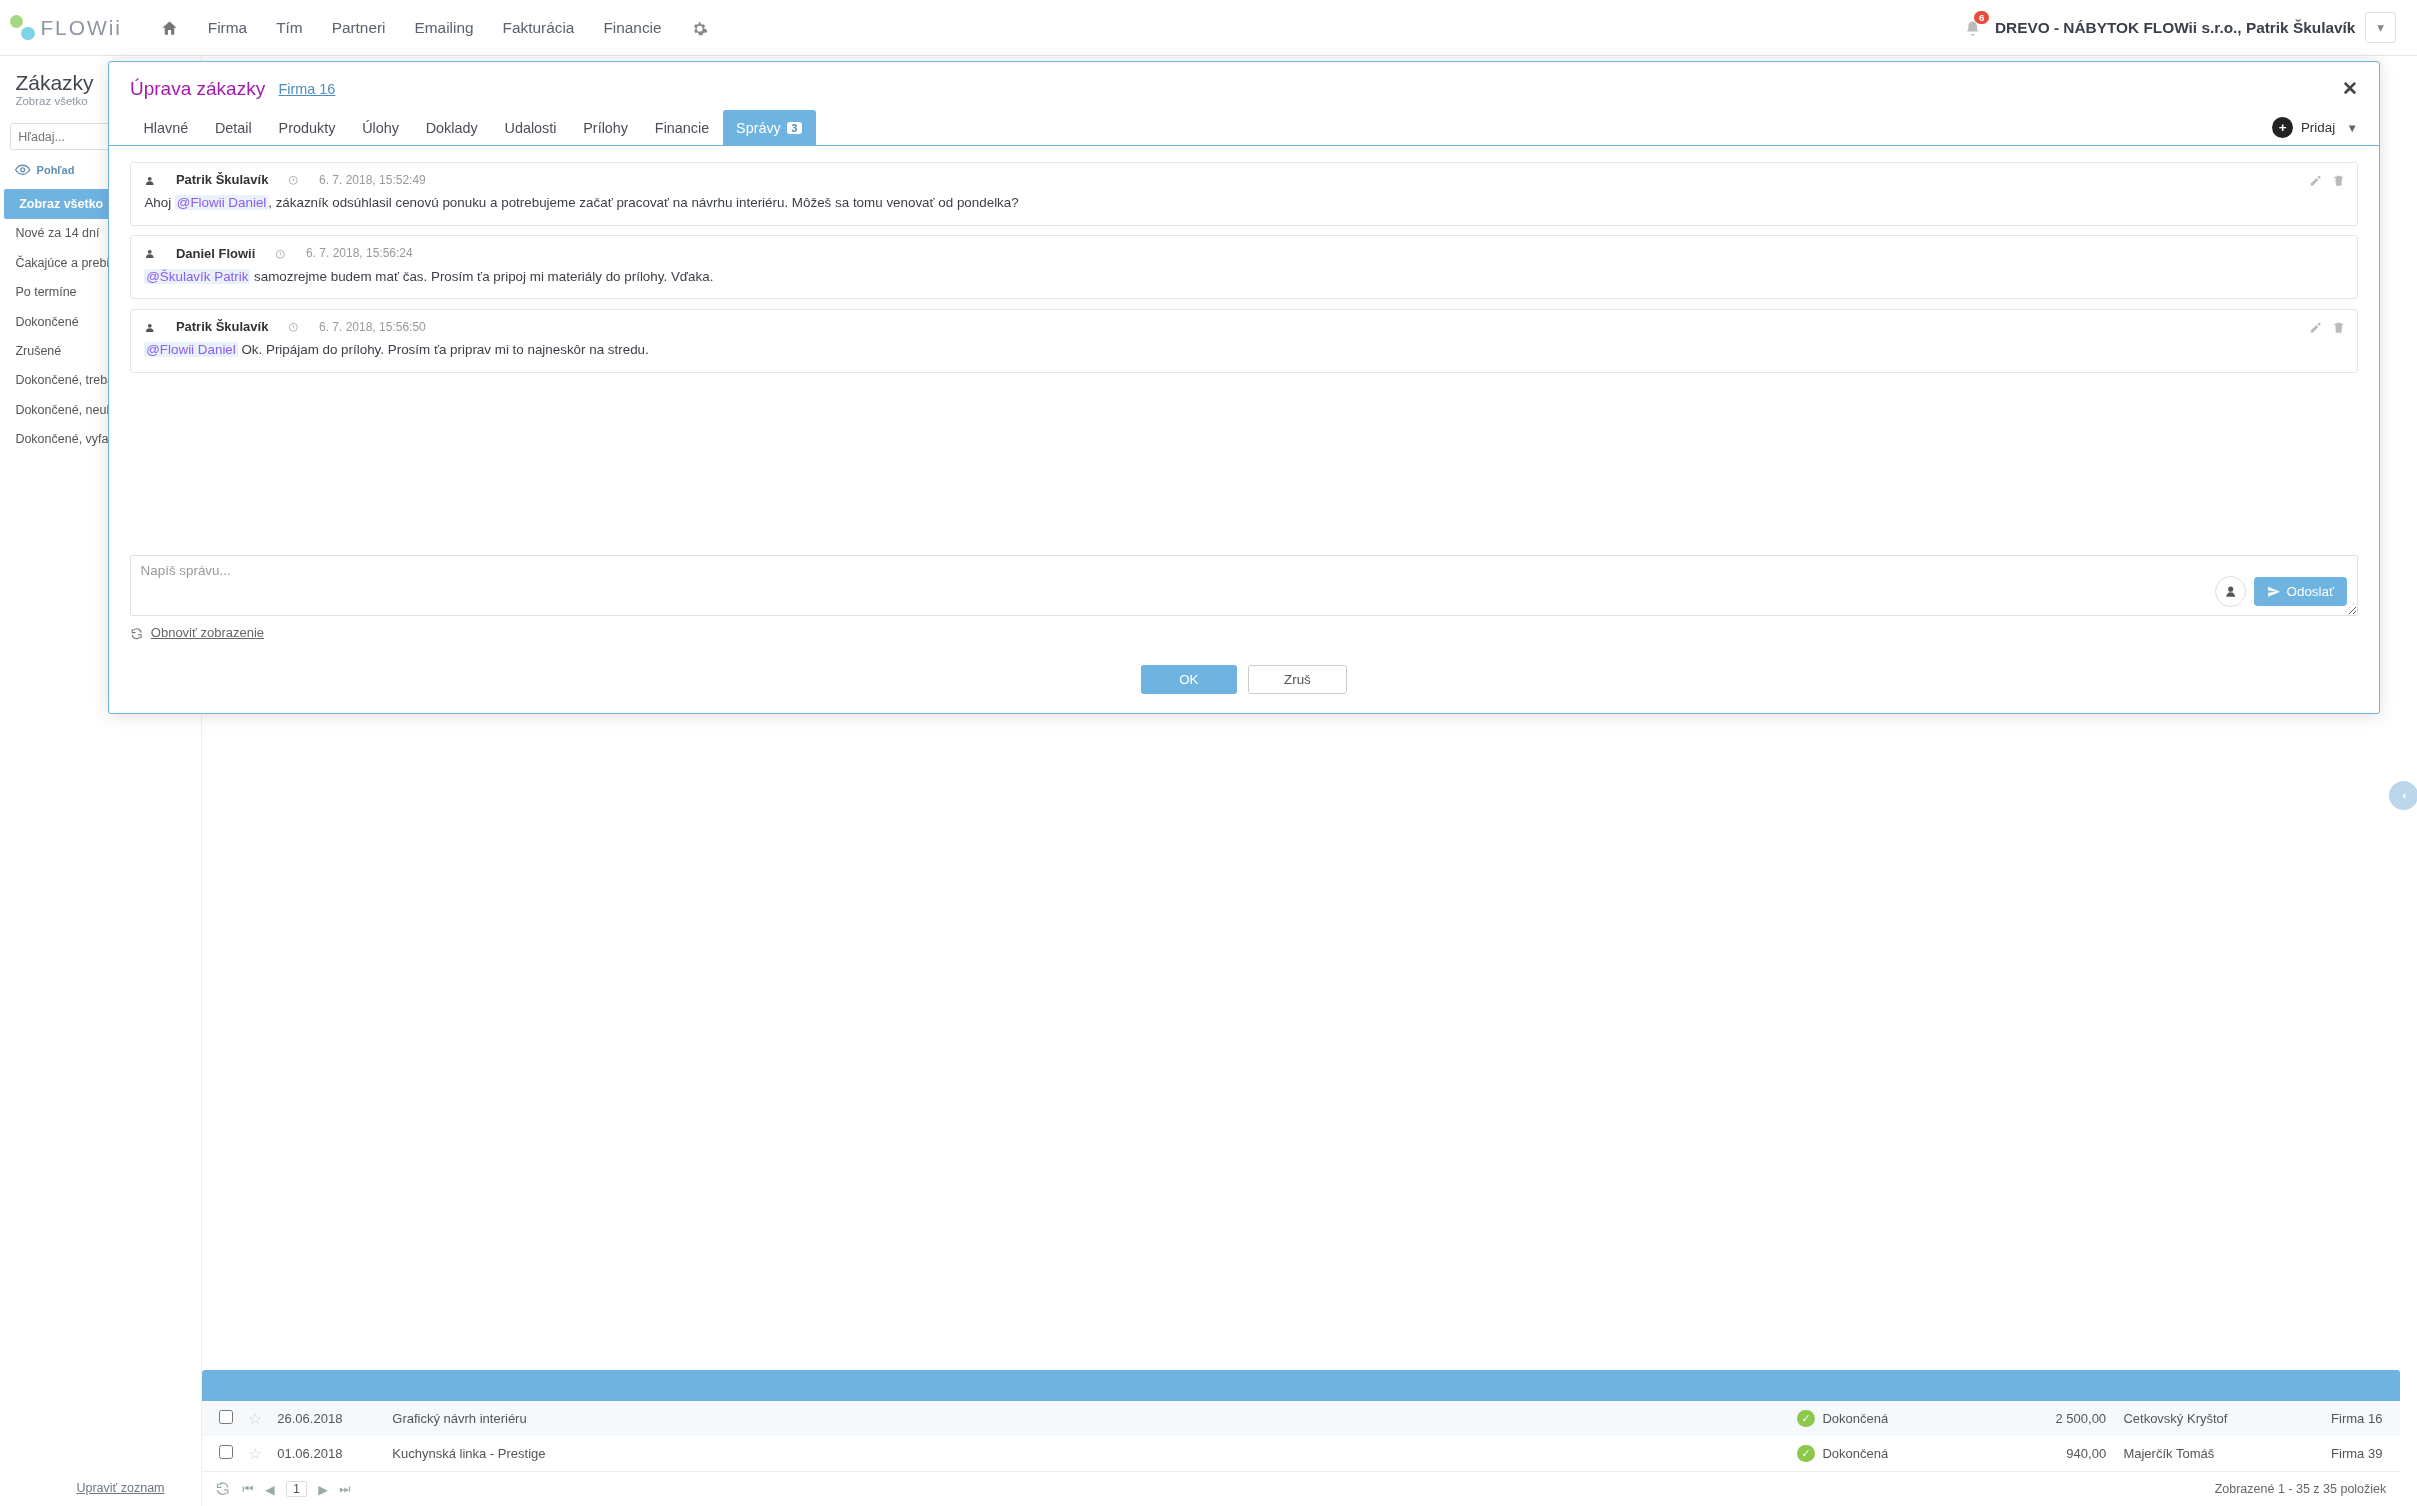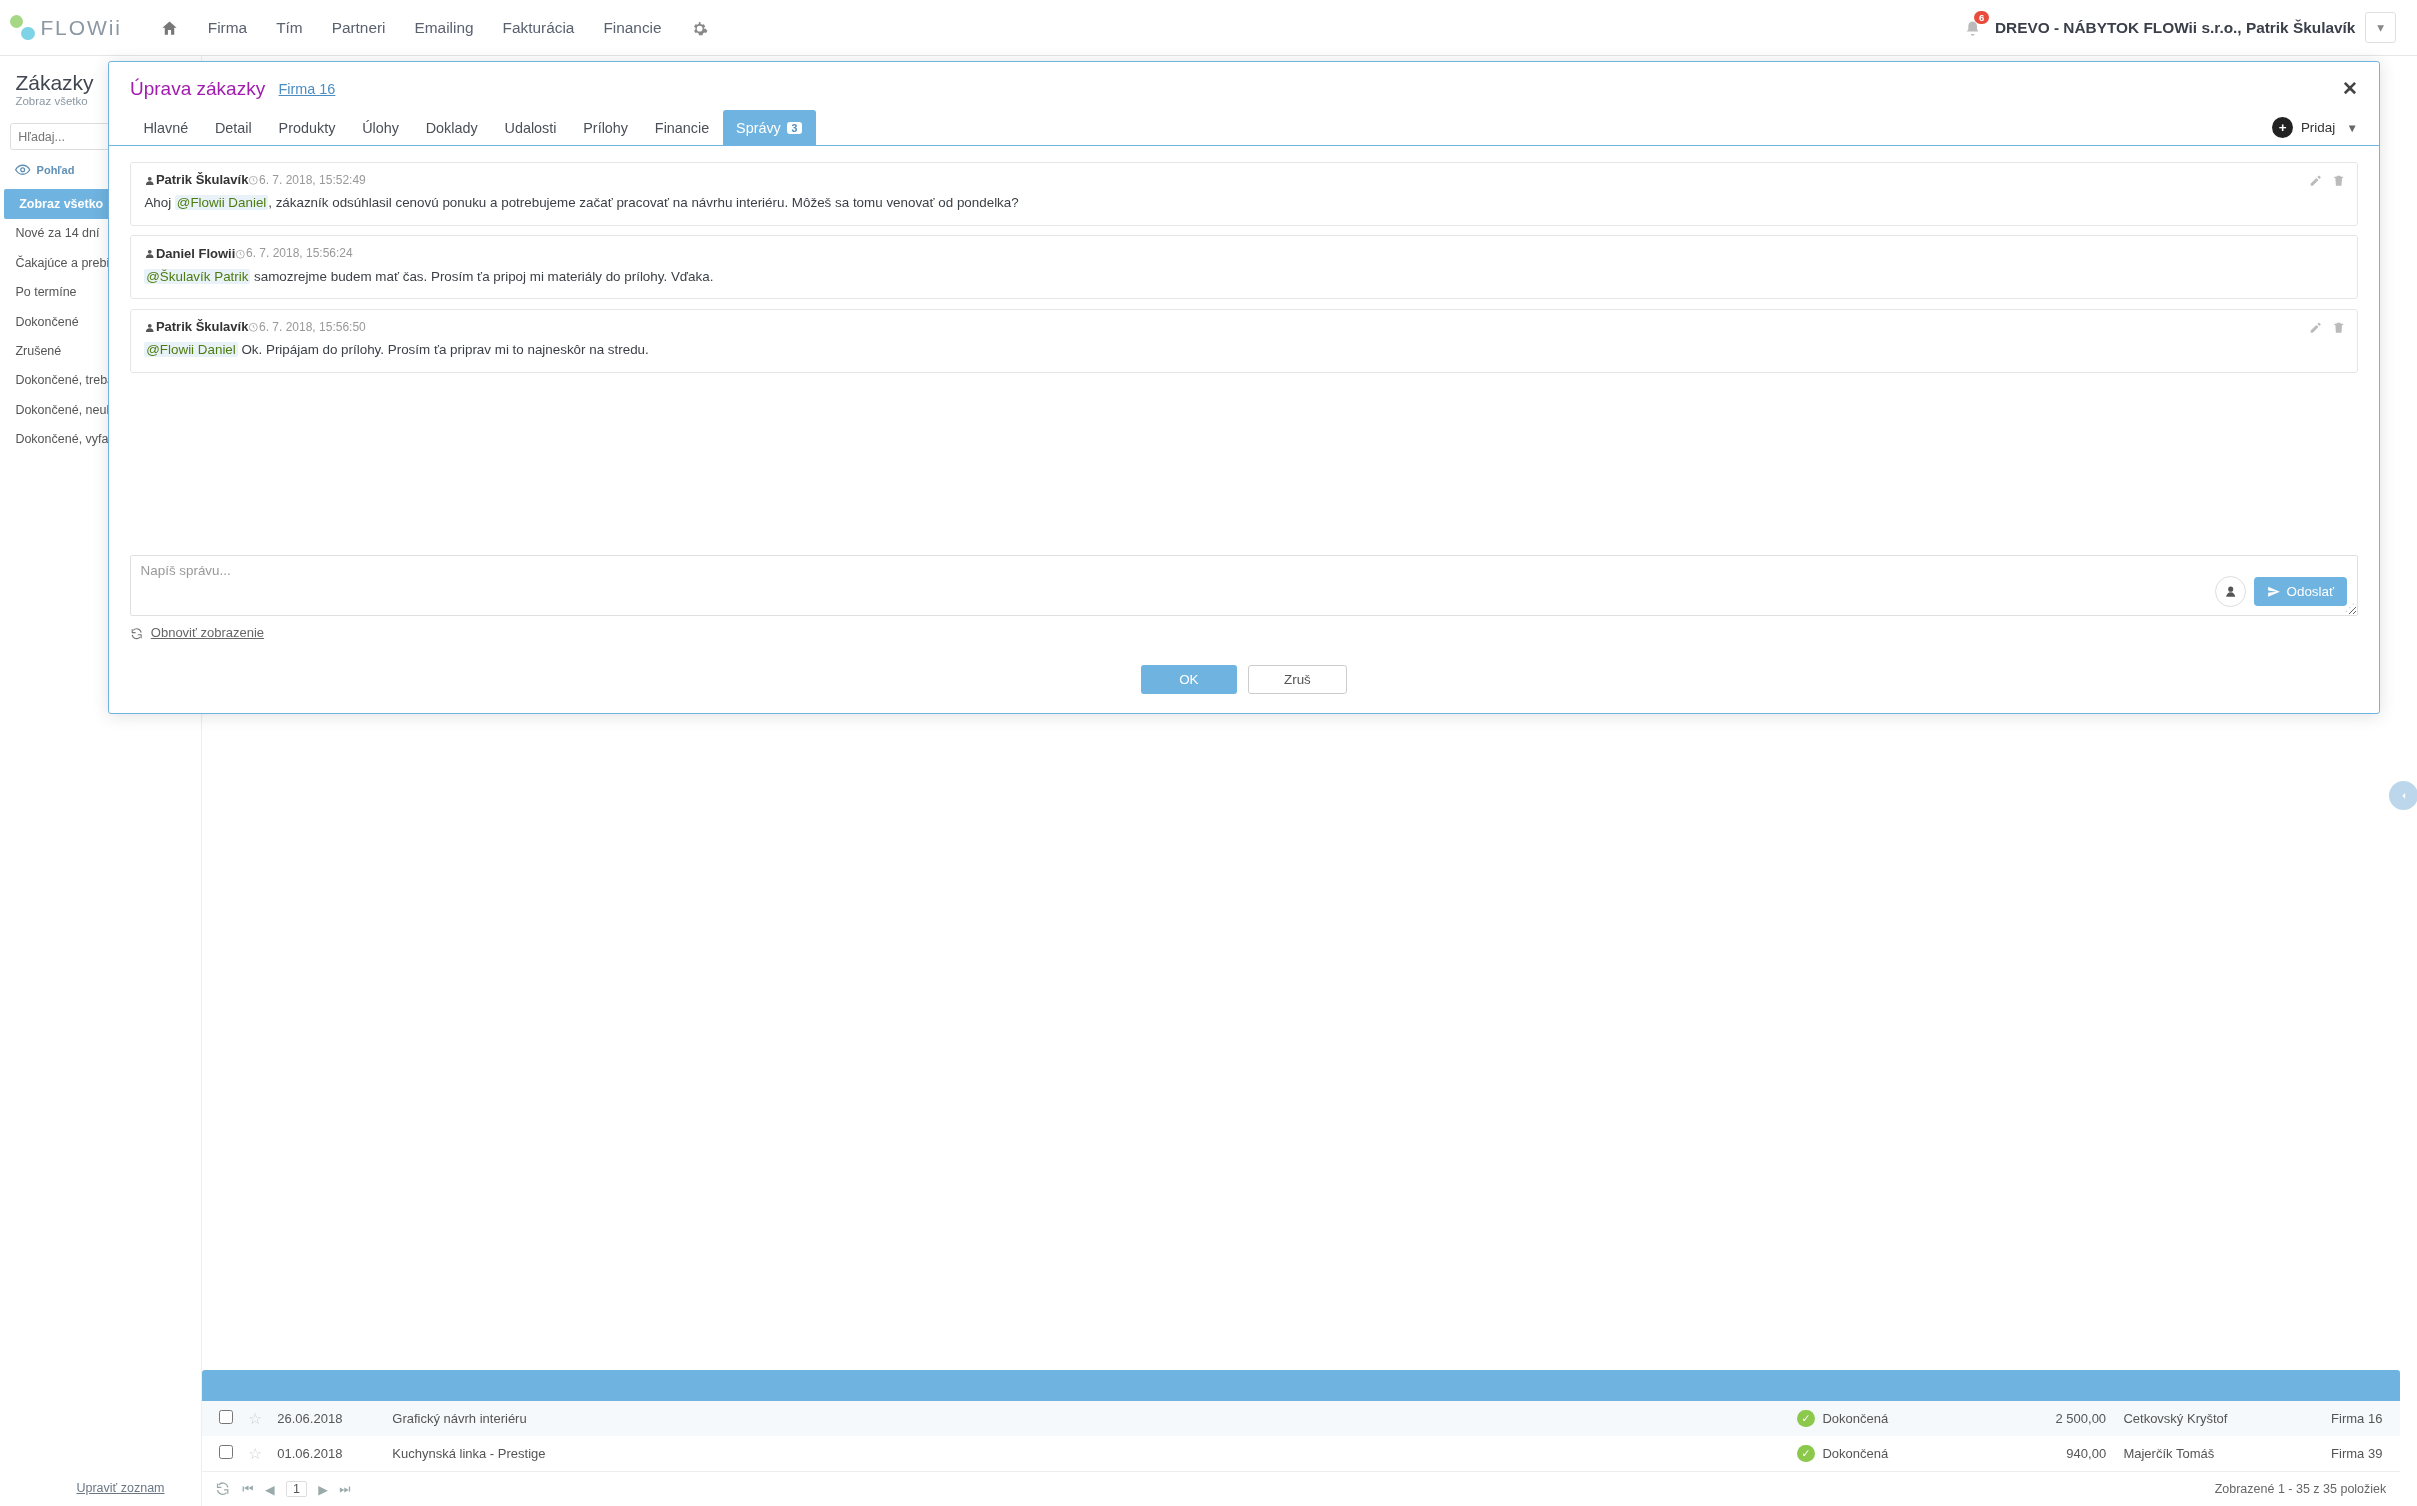--- a/index.html
+++ b/index.html
@@ -109,26 +109,26 @@
   .mt-add .lbl { font-size:13.4px; color:#333;}
   .mt-add .car { color:#666; font-size:11.5px; margin-left:3.8px;}
 
   .modal-body { flex:1; padding:15.4px 21px 3.8px; overflow:auto; }
   .msg {
     border:1px solid #e6e6e6; border-radius:2.9px;
     padding:9.6px 13.4px 11.5px;
     margin-bottom:9.6px;
     position:relative;
   }
-  .msg-head { display:flex; align-items:center; gap:0; font-size:12px; color:#999; margin-bottom:5.8px;}
+  .msg-head { display:flex; align-items:center; gap:20px; font-size:12px; color:#999; margin-bottom:5.8px;}
   .msg-head .who { color:#333; font-weight:700; font-size:13px;}
   .msg-head .uicon { color:#555;}
   .msg-head .clock { color:#aaa;}
   .msg-body { font-size:13.4px; color:#3b3f46; line-height:1.5;}
-  .mention { background:#e9f2f8; color:#4d7c0f; border-radius:1.9px; padding:0 1.9px;}
+  .mention { background:#e9f2f8; color:#8b5cf6; border-radius:1.9px; padding:0 1.9px;}
   .msg-actions { position:absolute; right:11.5px; top:9.6px; display:flex; gap:9.6px; color:#bbb; font-size:13.4px;}
   .msg-actions span { cursor:pointer; }
 
   .composer { border:1px solid #e0e0e0; border-radius:1.9px; padding:7.7px 9.6px 9.6px; position:relative; min-height:61px; resize: both; overflow:auto;}
   .composer .ph { color:#999; font-size:13.4px; }
   .composer-actions { position:absolute; right:9.6px; bottom:7.7px; display:flex; gap:7.7px; align-items:center;}
   .icon-btn { width:31px; height:31px; border:1px solid #ddd; border-radius:50%; background:#fff; display:flex; align-items:center; justify-content:center; color:#555; cursor:pointer;}
   .send-btn { background:#6fb3e0; color:#fff; border:none; border-radius:3.8px; padding:6.7px 13.4px; font-size:13.4px; cursor:pointer; display:flex; gap:5.8px; align-items:center;}
   .composer-resize { position:absolute; right:1.9px; bottom:1.9px; color:#ccc; font-size:10.6px; pointer-events:none;}
 

